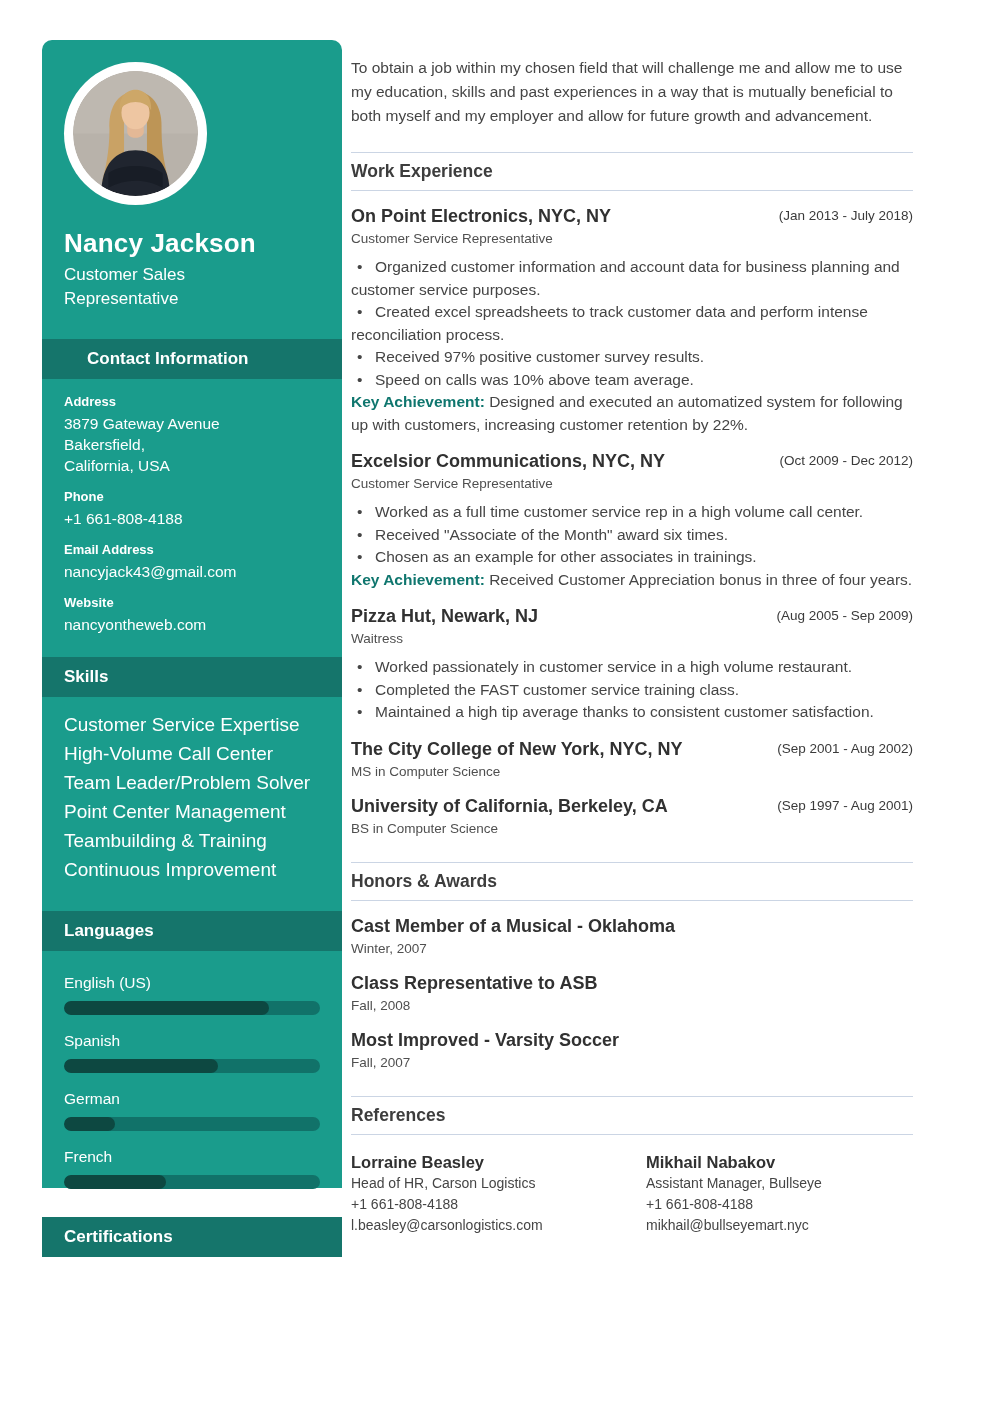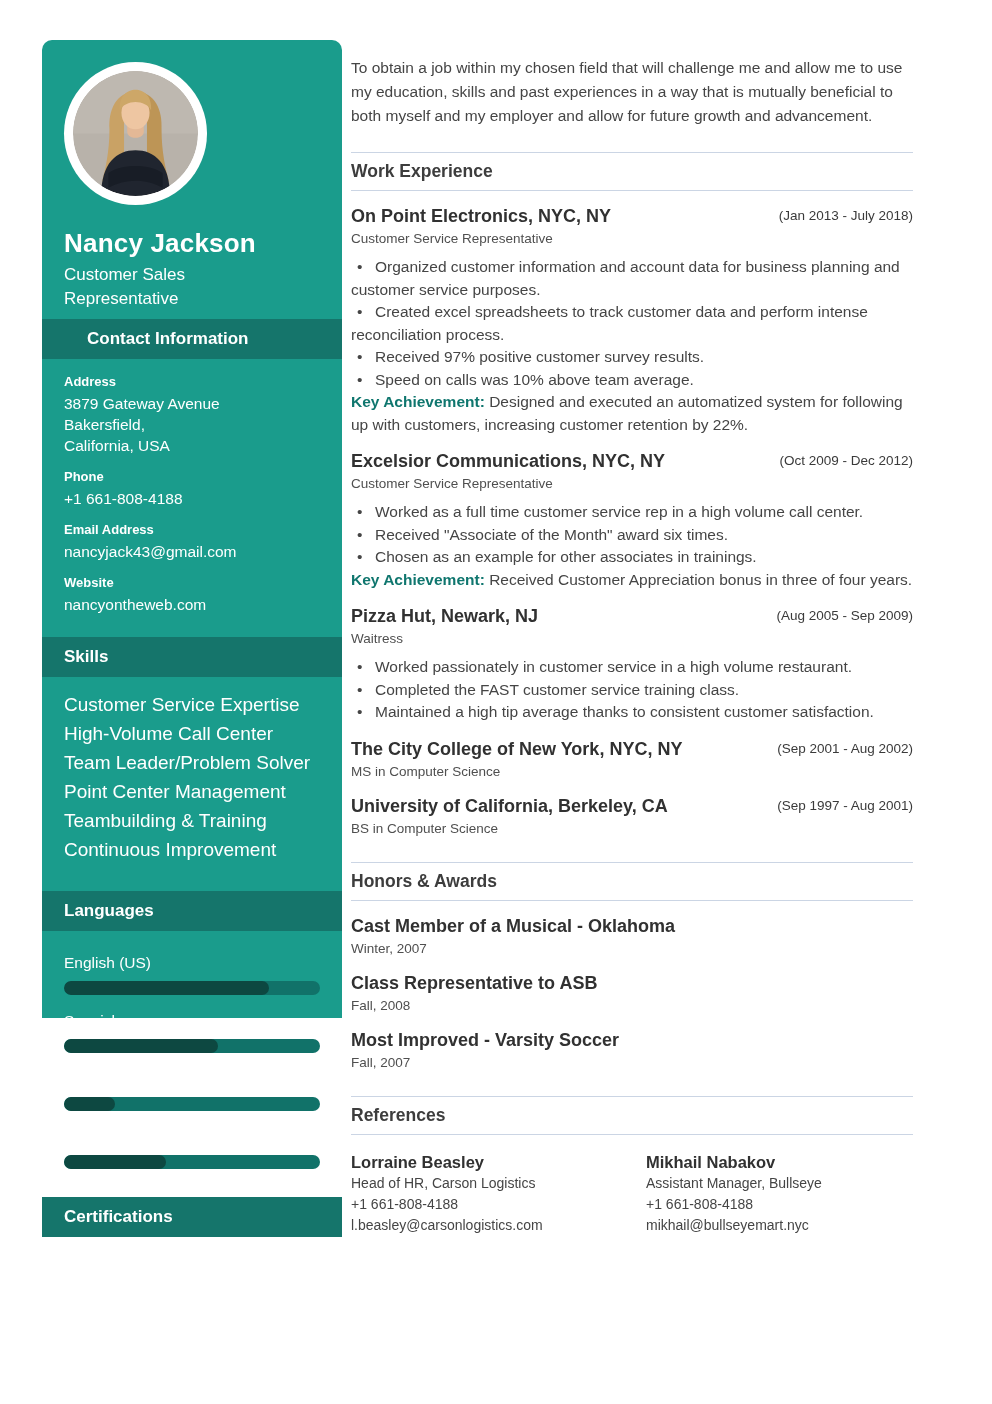--- a/index.html
+++ b/index.html
@@ -14,32 +14,32 @@
     --subtle:#4F4F4F;
   }
   *{margin:0;padding:0;box-sizing:border-box;}
   html,body{background:#fff;}
   .page{
     position:relative;width:992px;height:1404px;background:#ffffff;overflow:hidden;
     font-family:"Liberation Sans",sans-serif;color:var(--body);
   }
   
   .sidebar{
-    position:absolute;left:42px;top:40px;width:300px;height:978px;
+    position:absolute;left:42px;top:40px;width:300px;height:1148px;
     background:var(--sidebar-bg);border-radius:10px 10px 0 0;color:#ffffff;
   }
   .photo{
     margin:22px 0 0 22px;width:143px;height:143px;border-radius:50%;
     background:#ffffff;padding:9px;
   }
   .photo svg{display:block;width:125px;height:125px;border-radius:50%;}
   .side-name{margin:24px 22px 0 22px;font-size:26px;font-weight:bold;line-height:28px;letter-spacing:.2px;}
   .side-title{margin:6px 22px 0 22px;font-size:17px;line-height:24px;max-width:175px;}
   .band{margin-top:18px;padding:10px 22px;background:var(--band-bg);font-size:17px;font-weight:bold;}
-  .band.first{margin-top:8px;padding-left:45px;}
+  .band.first{margin-top:28px;padding-left:45px;}
   .contact-body{padding:2px 22px 4px;}
   .contact-label{margin-top:12px;font-size:13px;font-weight:bold;line-height:17px;}
   .contact-value{margin-top:3px;font-size:15.5px;line-height:21px;}
   .skills-body{padding:8px 22px 14px;}
   .skill-item{margin-top:10px;font-size:19px;line-height:19px;}
   .lang-body{padding:6px 22px 10px;}
   .lang-item{margin-top:16px;}
   .lang-label{font-size:15.5px;line-height:19px;}
   .lang-track{margin-top:9px;height:14px;border-radius:7px;background:var(--track);overflow:hidden;}
   .lang-fill{height:14px;border-radius:7px;background:var(--fill);}

